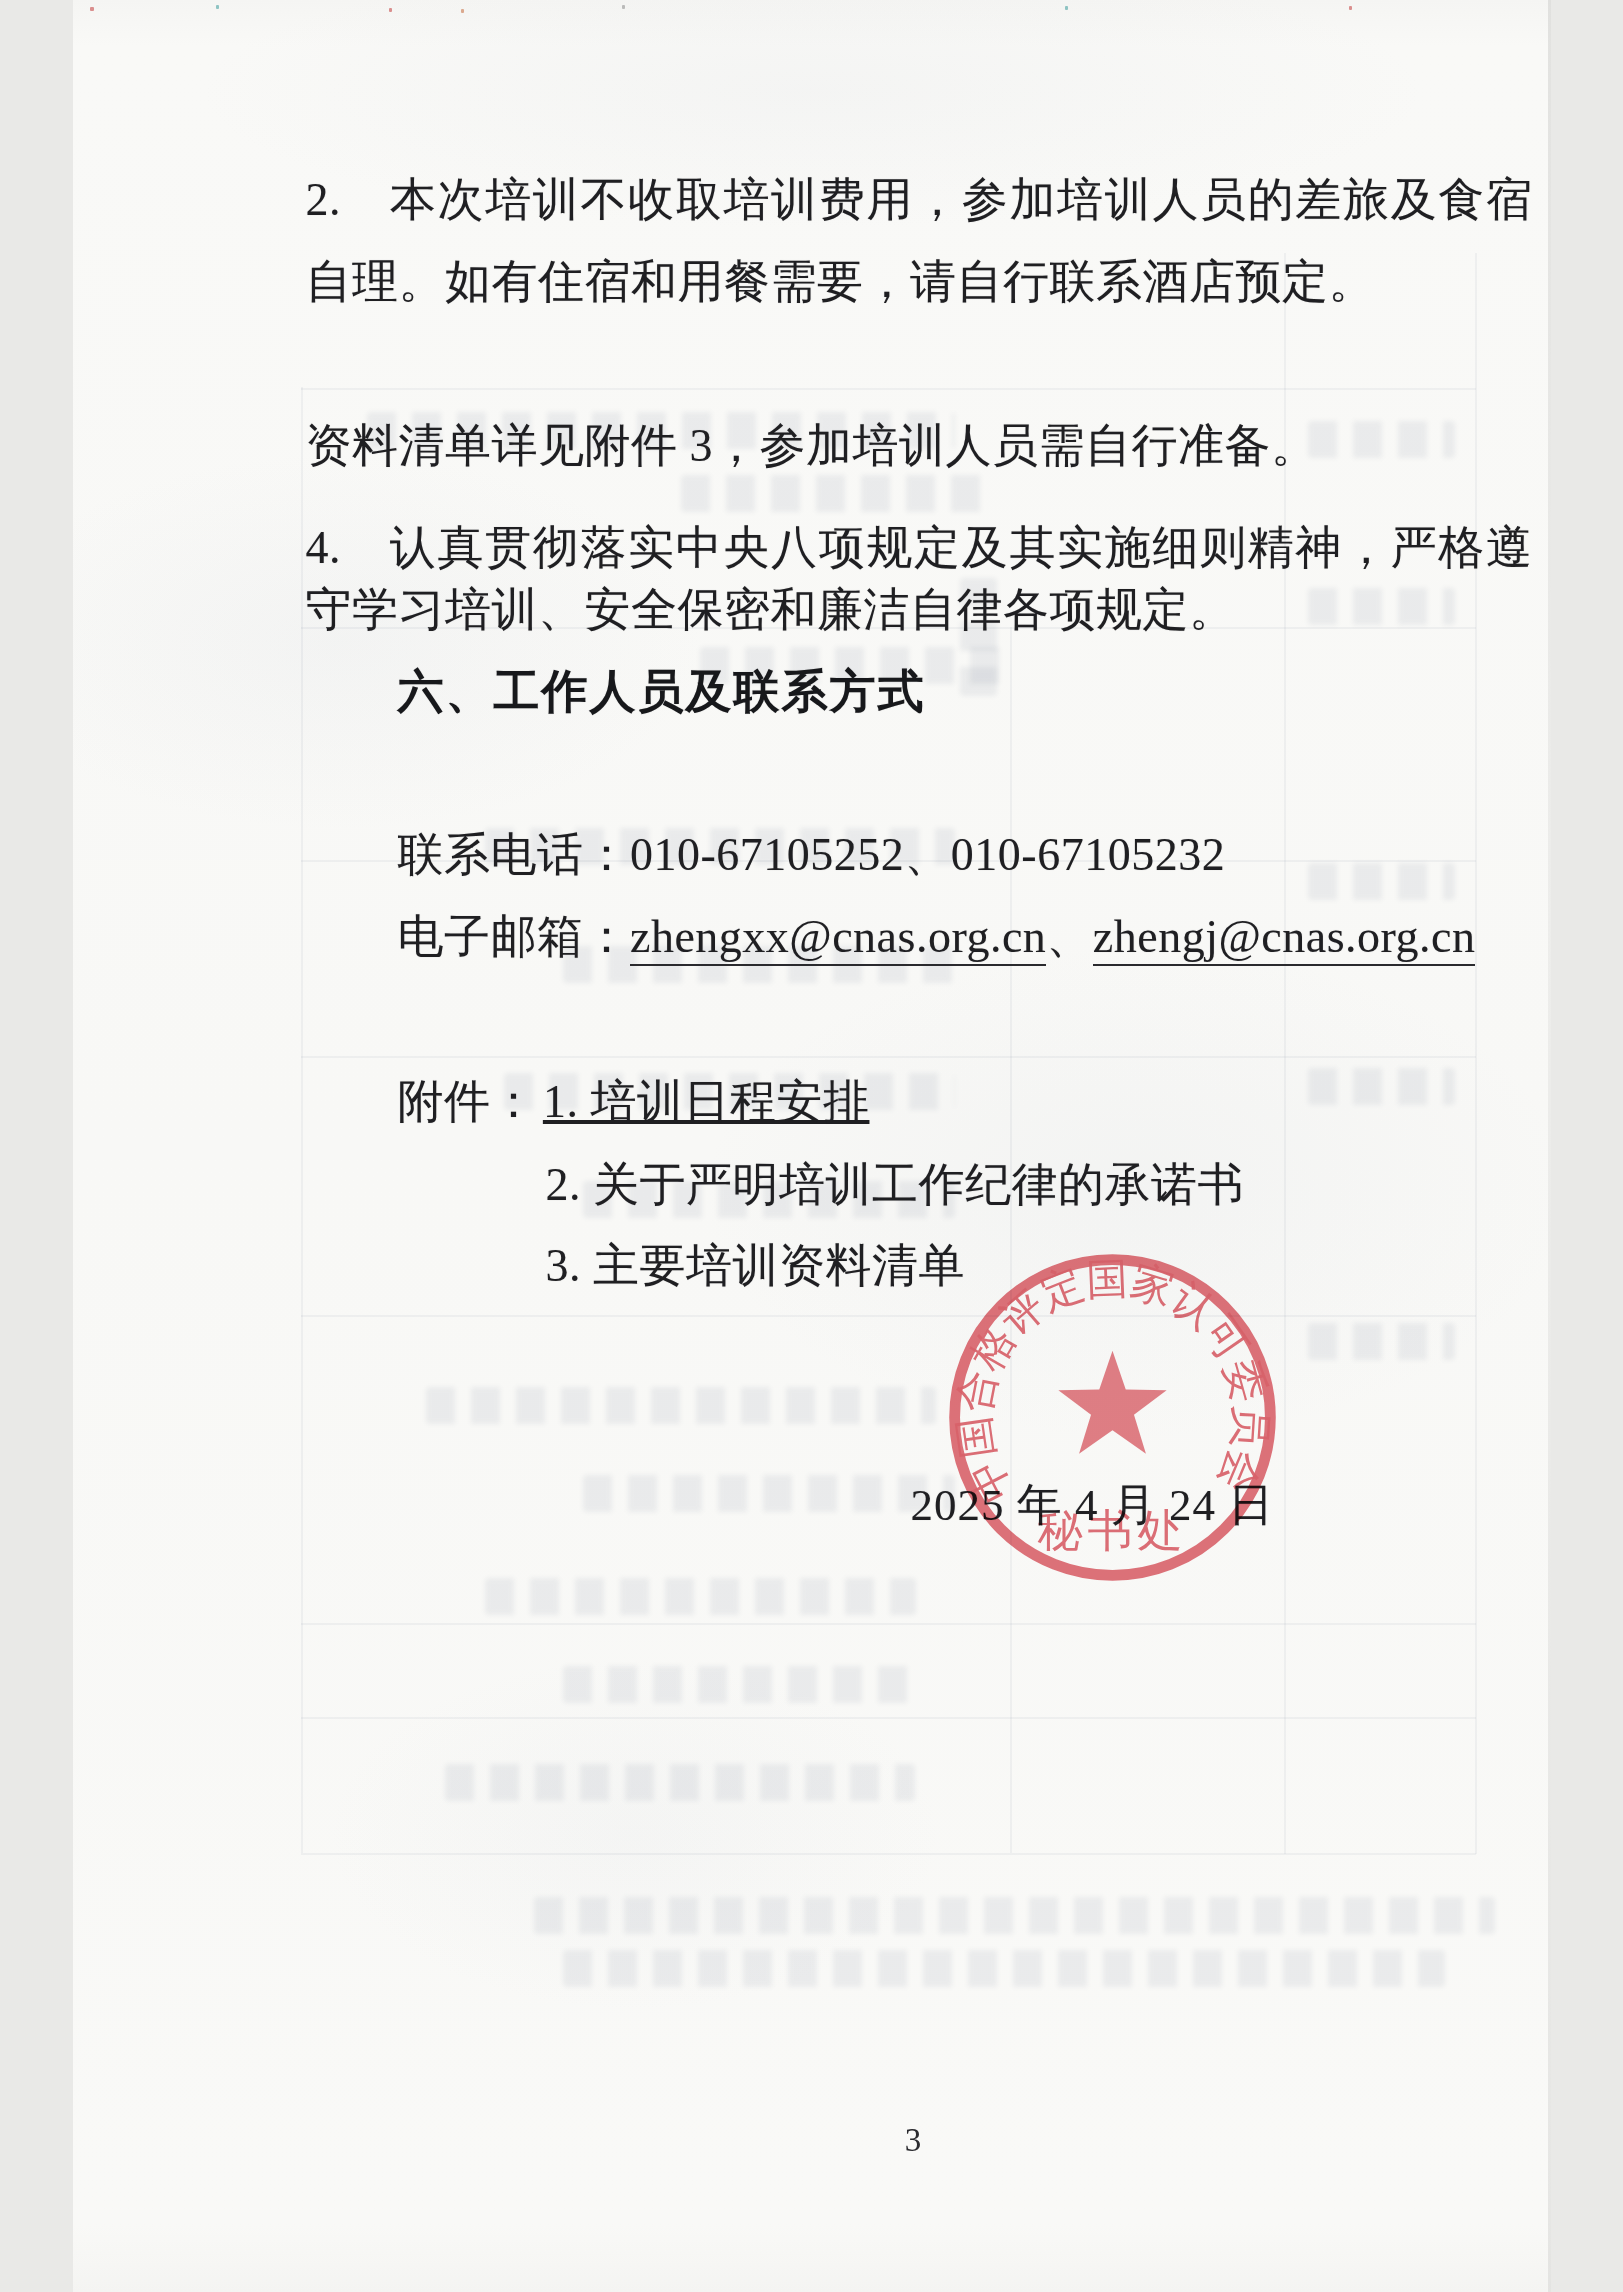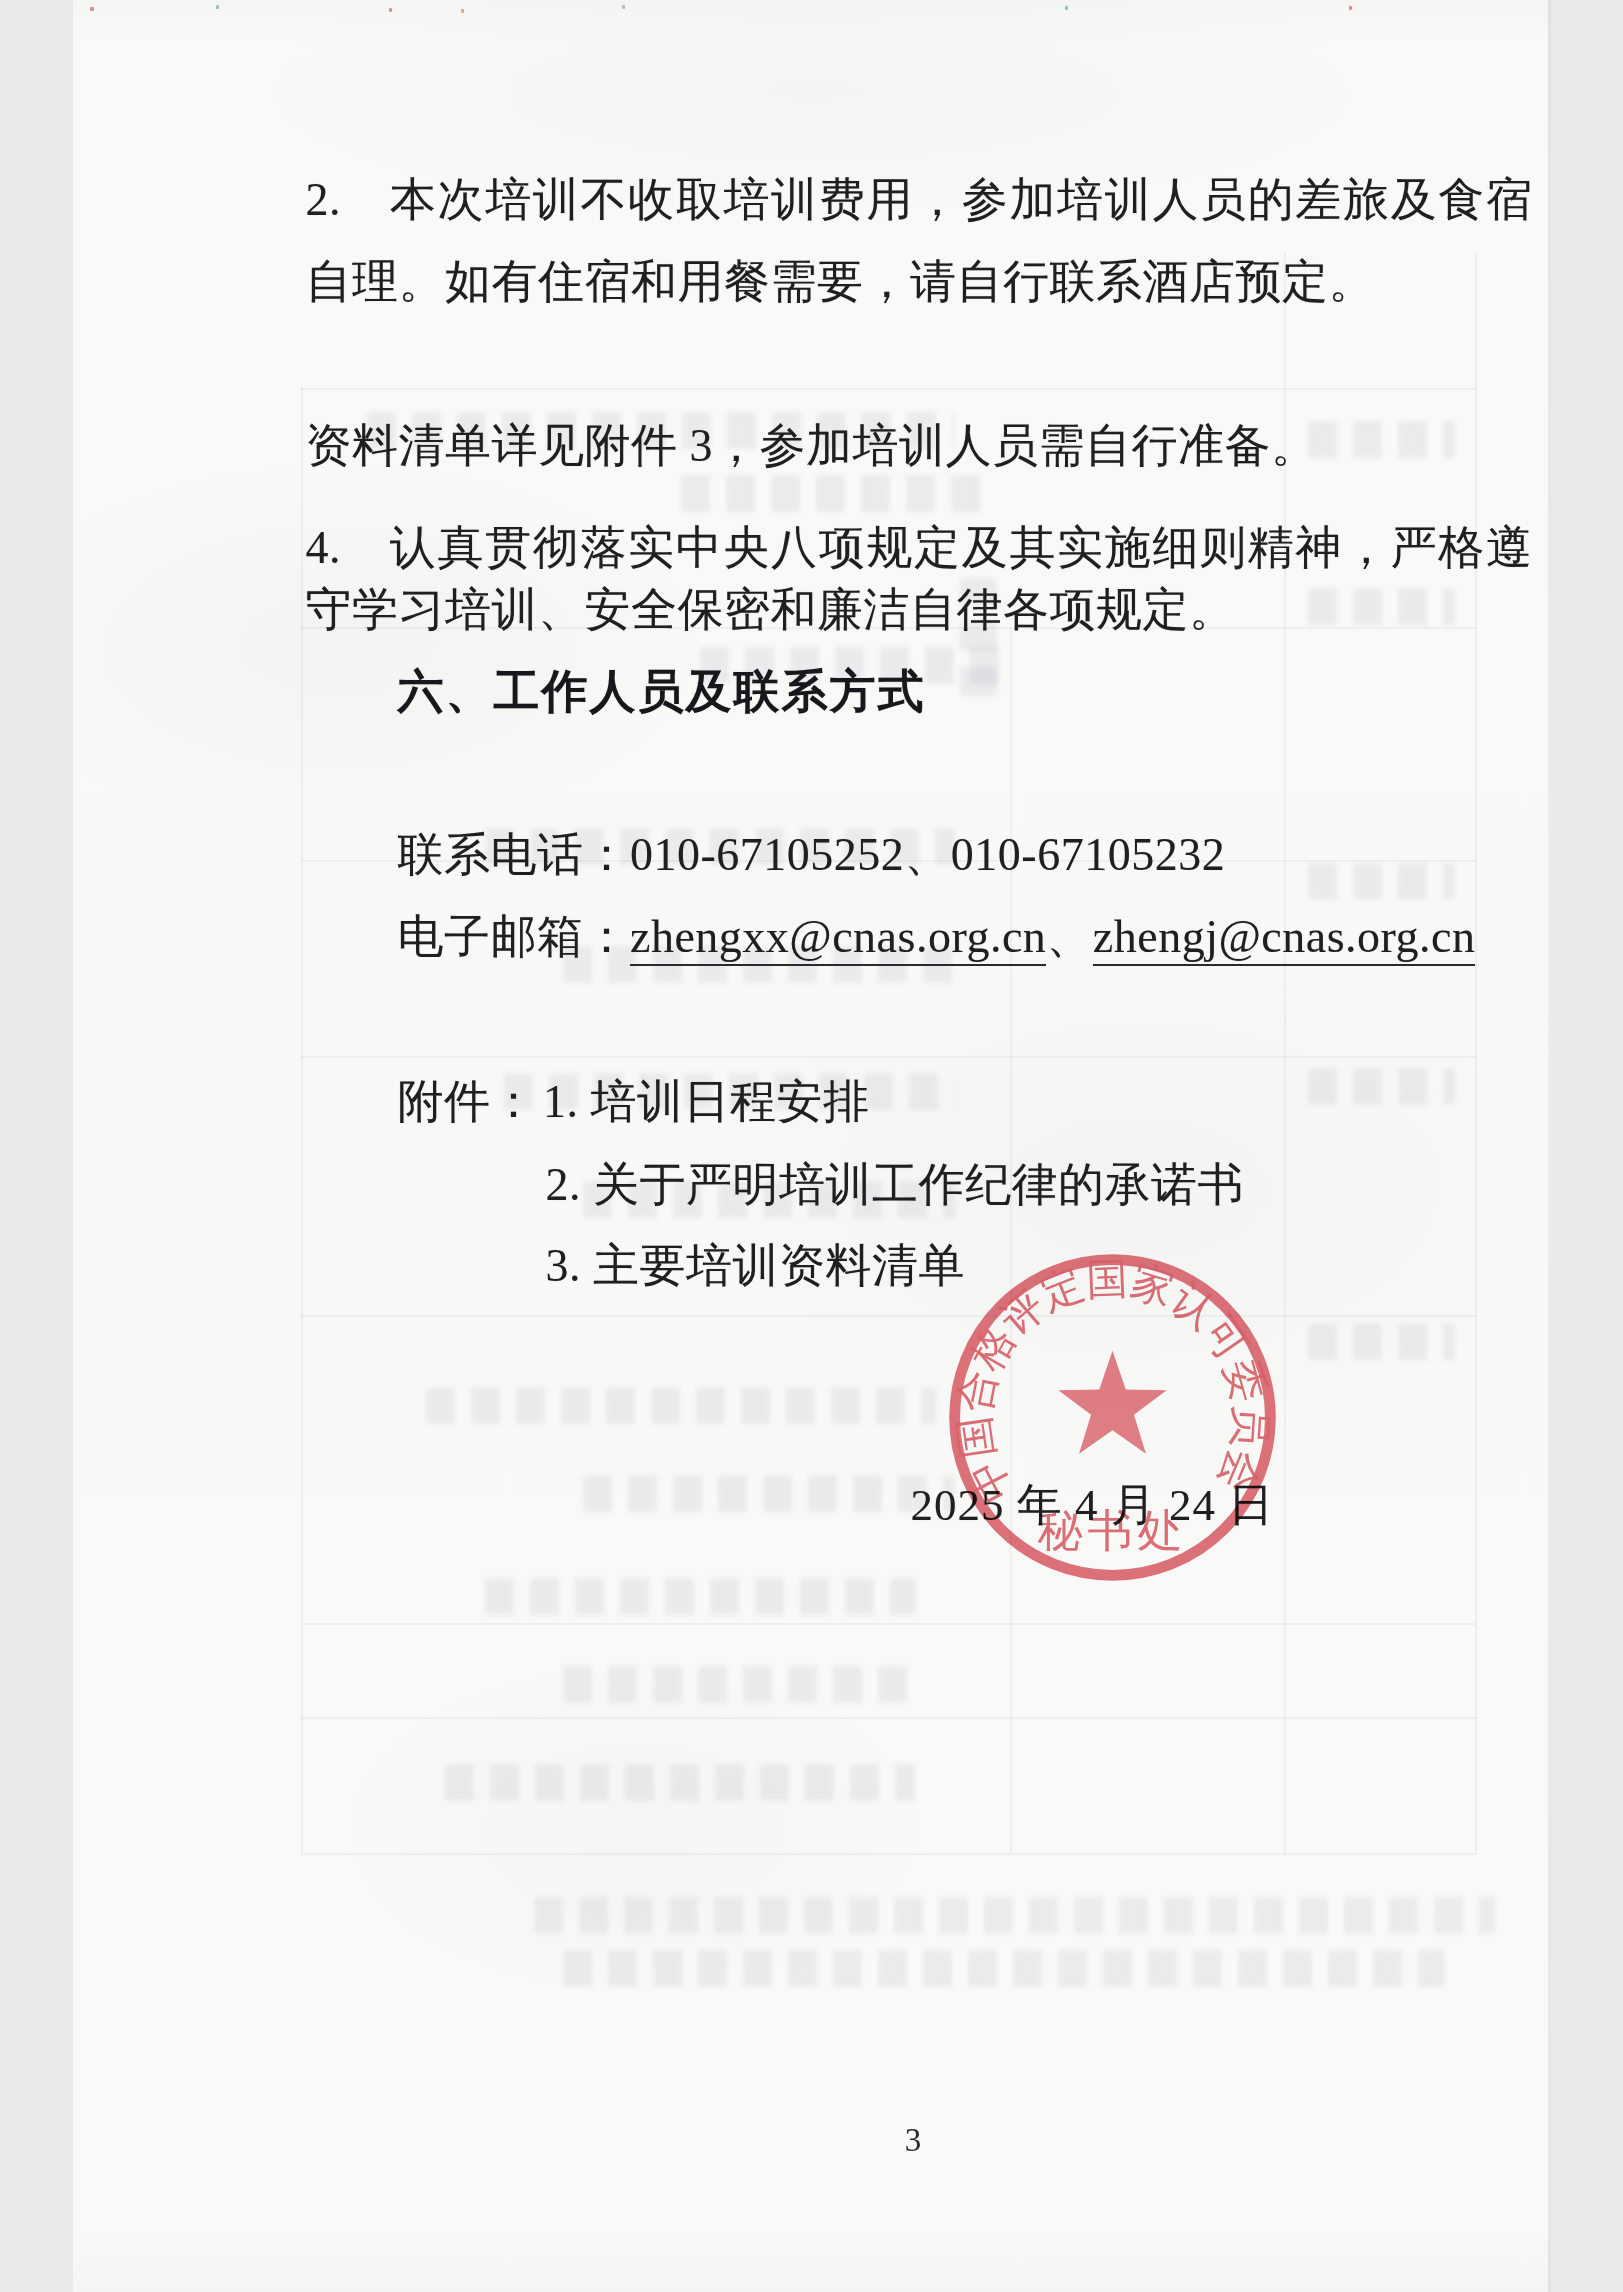--- a/index.html
+++ b/index.html
@@ -101,21 +101,21 @@
   <div class="line heading" style="top:664px;">六、工作人员及联系方式</div>
 
   <div class="line ind" style="top:828px;">
     <span>联系电话：</span><span>010-67105252、010-67105232</span>
   </div>
   <div class="line ind" style="top:910px;">
     <span>电子邮箱：</span><a href="#" class="email-link">zhengxx@cnas.org.cn</a><span>、</span><a href="#" class="email-link">zhengj@cnas.org.cn</a>
   </div>
 
   <div class="line ind" style="top:1075px;">
-    <span>附件：</span><span style="margin-left:5.9px;">1. 培训日程安排</span>
+    <span>附件：</span><span style="margin-left:5.9px;text-decoration:underline;">1. 培训日程安排</span>
   </div>
   <div class="line" style="left:473px;top:1158px;">2. 关于严明培训工作纪律的承诺书</div>
   <div class="line" style="left:473px;top:1239px;">3. 主要培训资料清单</div>
 
   <div class="sig" style="left:838px;top:1475px;">2025 年 4 月 24 日</div>
 
   <svg class="seal" width="353" height="353" viewBox="-180 -180 360 360" xmlns="http://www.w3.org/2000/svg">
     <circle cx="0" cy="0" r="161" fill="none" stroke="#dc5862" stroke-width="11" opacity="0.9"></circle>
     <defs>
       <path id="sealArc" d="M -100.6 75.8 A 126 126 0 1 1 100.6 75.8" fill="none"></path>

